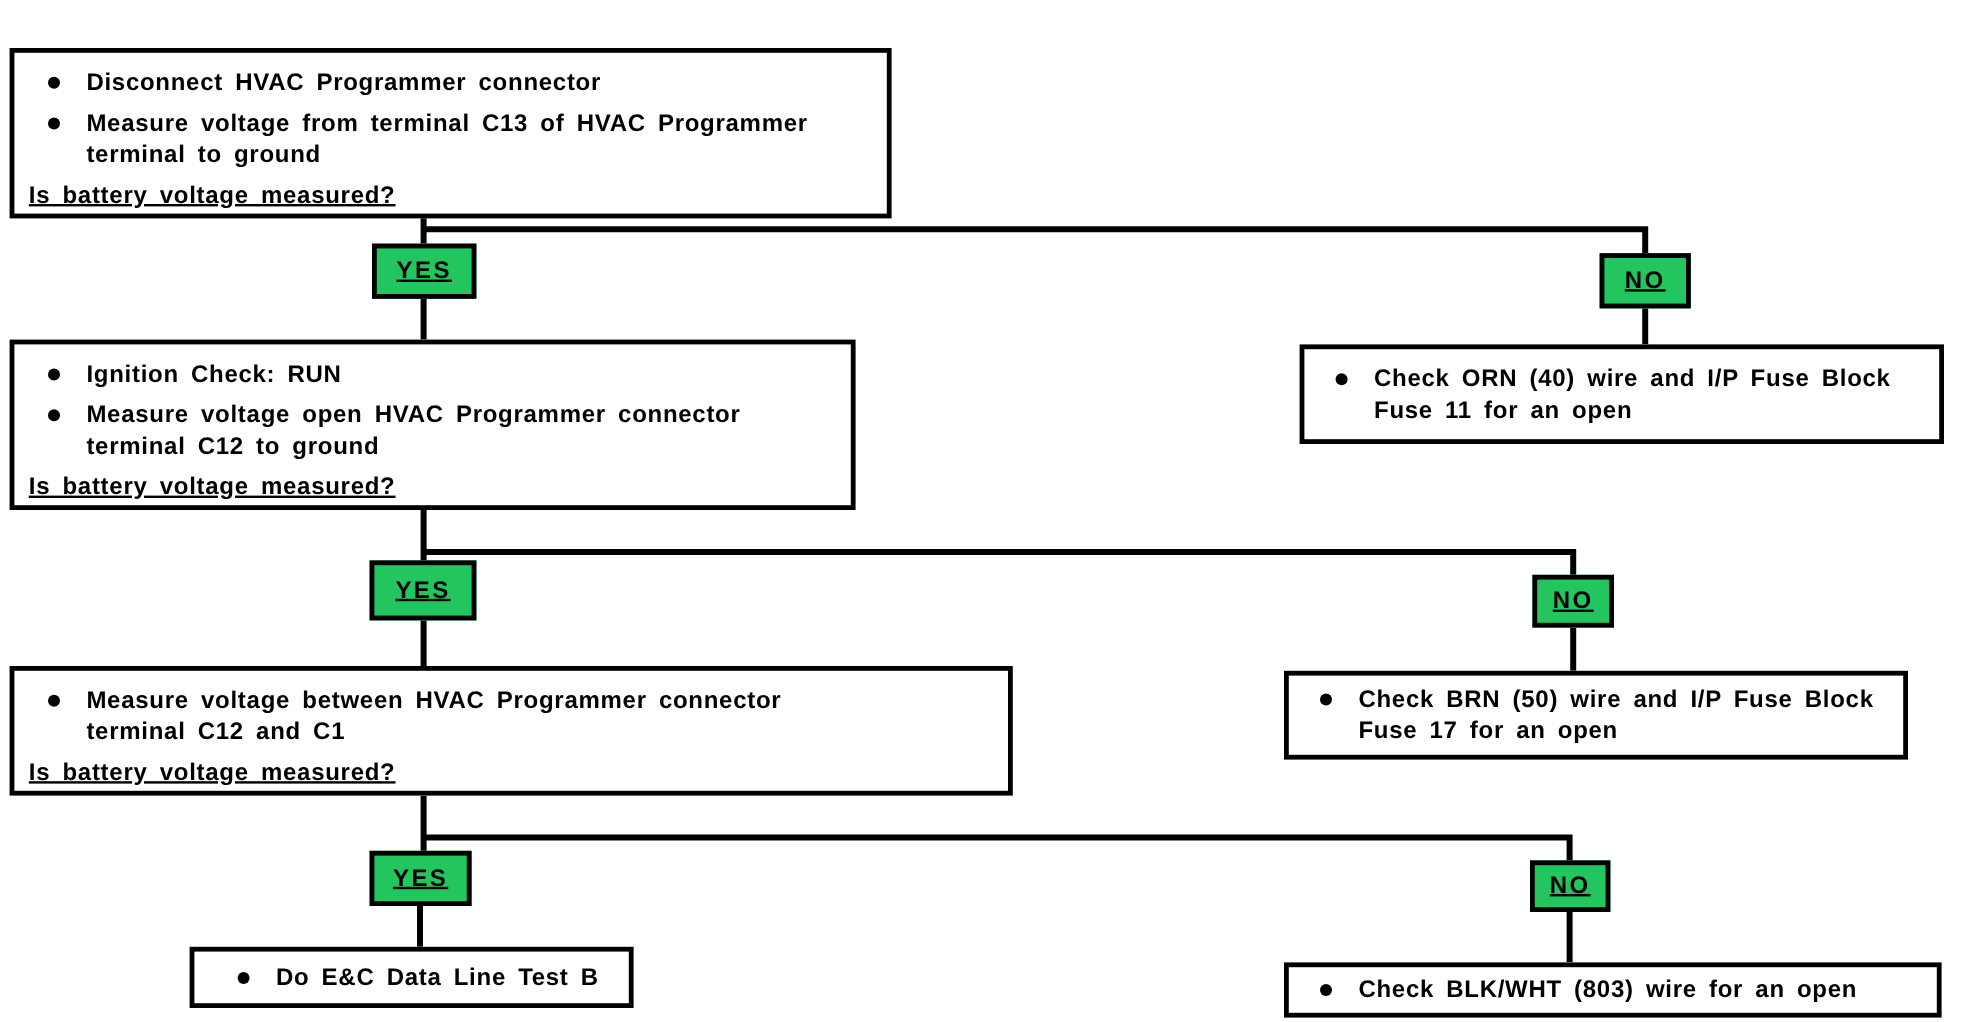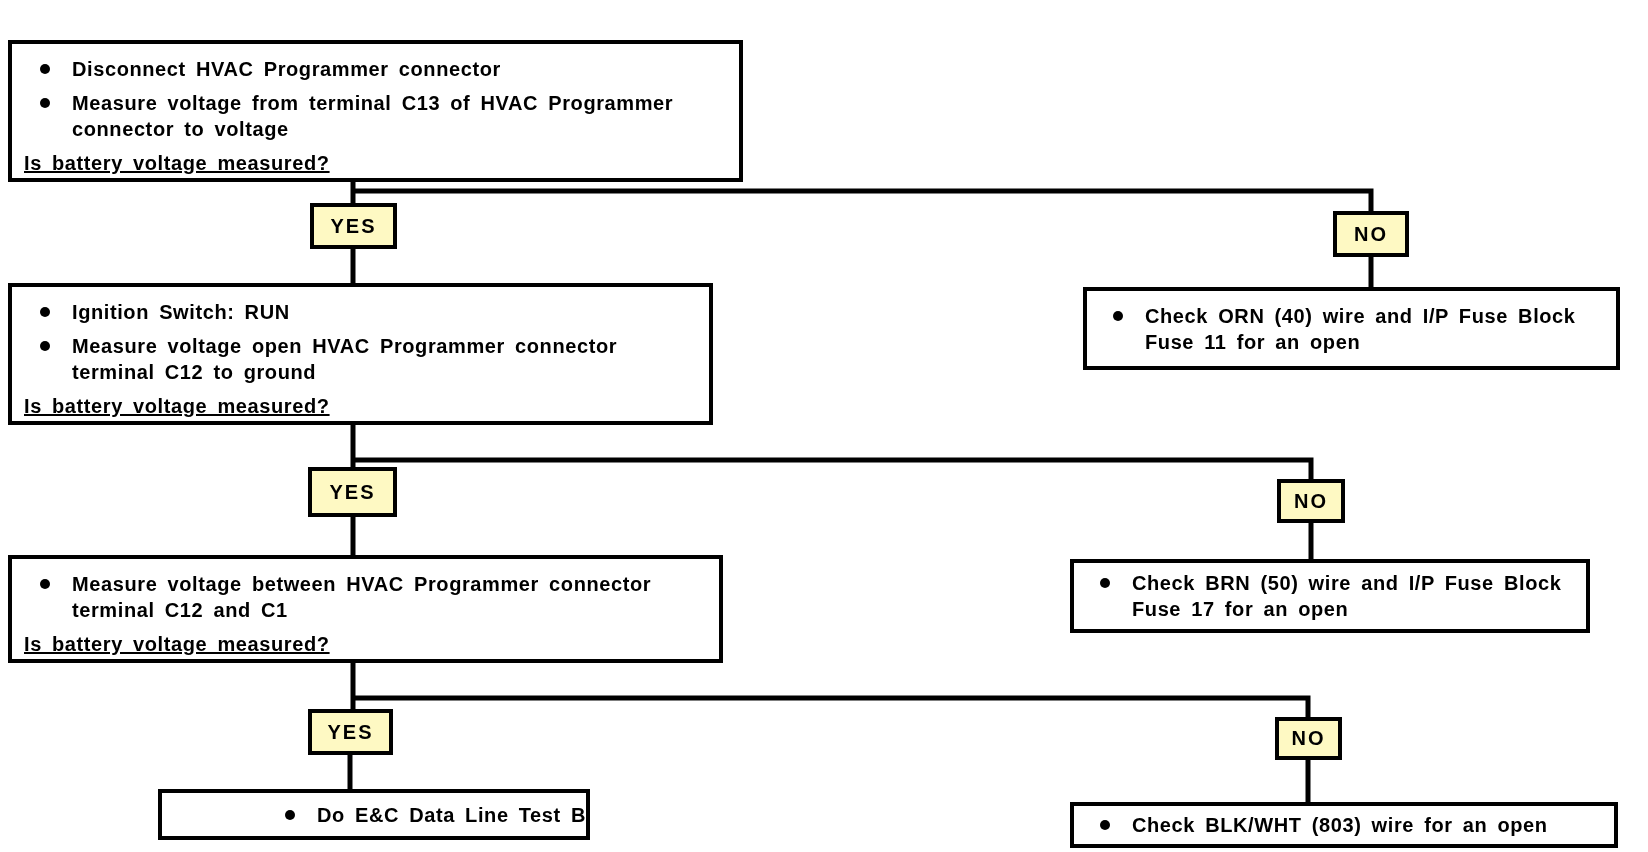--- a/index.html
+++ b/index.html
@@ -42,35 +42,36 @@
   
   .q { padding: 10px 8px 6px 0; }
   .q .row { margin: 2px 0 8px 28px; }
   .q .question { margin: 2px 0 0 12px; text-decoration: underline; }
   
   .a { display: flex; align-items: center; }
   .a .row { margin-left: 26px; }
   
   .tag {
     position: absolute;
-    background: #fef9c3;
+    background: #22c55e;
     border: 4px solid #000;
     display: flex;
     align-items: center;
     justify-content: center;
     font-size: 20px;
     letter-spacing: 2px;
+    text-decoration: underline;
   }
   #q1 { left: 8px;    top: 4px;   width: 735px; height: 142px; margin-top: 36px; }
   #q2 { left: 8px;    top: 283px; width: 705px; height: 142px; }
-  #q3 { left: 8px;    top: 555px; width: 715px; height: 108px; }
+  #q3 { left: 8px;    top: 555px; width: 836px; height: 108px; }
   #a1 { left: 1083px; top: 287px; width: 537px; height: 83px; }
   #a2 { left: 1070px; top: 559px; width: 520px; height: 74px; }
   #a3 { left: 1070px; top: 802px; width: 548px; height: 46px; }
-  #ec { left: 158px;  top: 789px; width: 432px; height: 51px; justify-content: flex-end; }
+  #ec { left: 158px;  top: 789px; width: 370px; height: 51px; }
   #ec .row { margin-left: 36px; }
   #yes1 { left: 310px;  top: 203px; width: 87px; height: 46px; }
   #no1  { left: 1333px; top: 211px; width: 76px; height: 46px; }
   #yes2 { left: 308px;  top: 467px; width: 89px; height: 50px; }
   #no2  { left: 1277px; top: 479px; width: 68px; height: 44px; }
   #yes3 { left: 308px;  top: 709px; width: 85px; height: 46px; }
   #no3  { left: 1275px; top: 717px; width: 67px; height: 43px; }
 </style>
 </head>
 <body>
@@ -95,40 +96,40 @@
   </svg>
 
   <div class="box q" id="q1">
     <div class="row">
       <span class="dot"></span>
       <span class="bt">Disconnect HVAC Programmer connector</span>
     </div>
     <div class="row">
       <span class="dot"></span>
       <span class="bt">Measure voltage from terminal C13 of HVAC Programmer
-connector to voltage</span>
+terminal to ground</span>
     </div>
     <div class="question">Is battery voltage measured?</div>
   </div>
 
   <div class="tag" id="yes1">YES</div>
   <div class="tag" id="no1">NO</div>
 
   <div class="box a" id="a1">
     <div class="row">
       <span class="dot"></span>
       <span class="bt">Check ORN (40) wire and I/P Fuse Block
 Fuse 11 for an open</span>
     </div>
   </div>
 
   <div class="box q" id="q2">
     <div class="row">
       <span class="dot"></span>
-      <span class="bt">Ignition Switch: RUN</span>
+      <span class="bt">Ignition Check: RUN</span>
     </div>
     <div class="row">
       <span class="dot"></span>
       <span class="bt">Measure voltage open HVAC Programmer connector
 terminal C12 to ground</span>
     </div>
     <div class="question">Is battery voltage measured?</div>
   </div>
 
   <div class="tag" id="yes2">YES</div>

